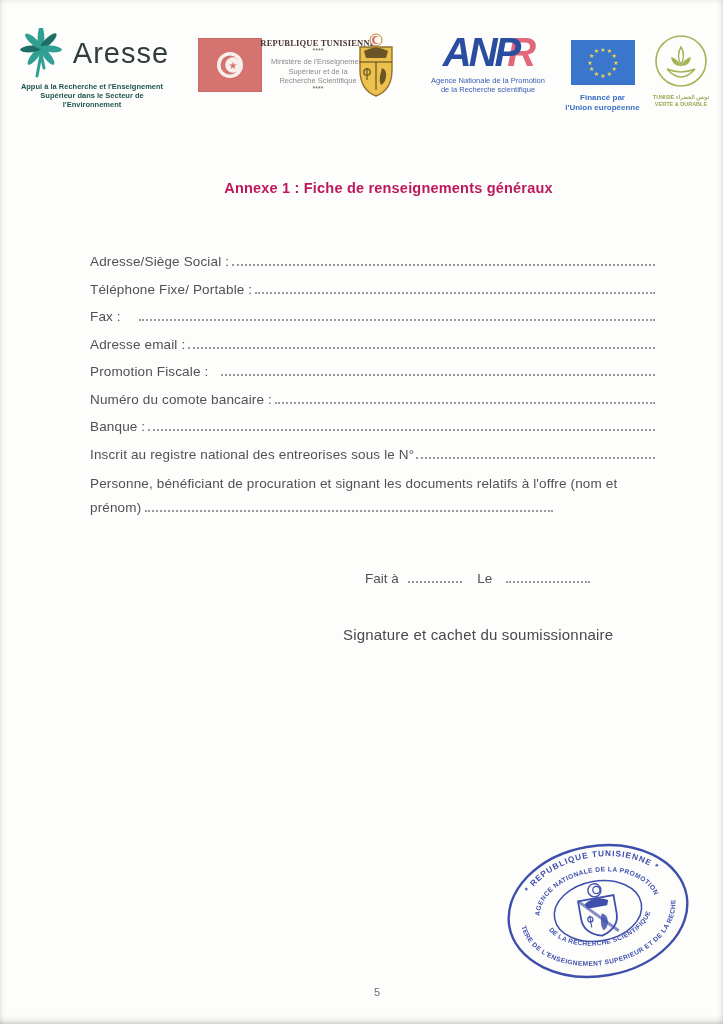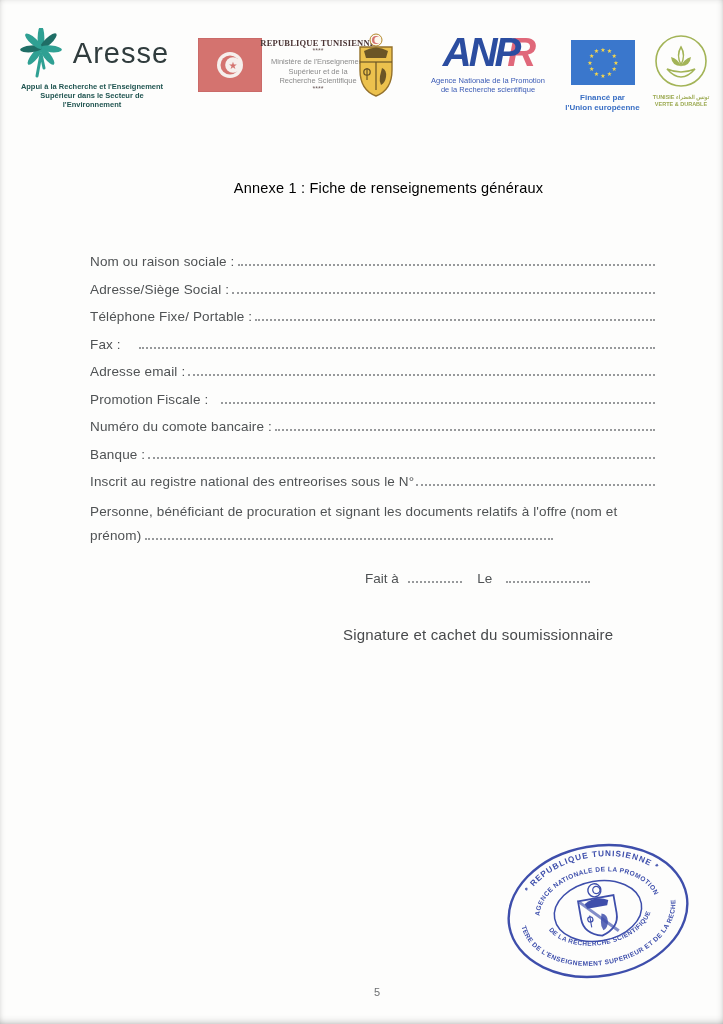--- a/index.html
+++ b/index.html
@@ -29,21 +29,21 @@
   .anpr-word { font-style:italic; font-weight:800; font-size:40px; letter-spacing:-3px; line-height:44px; white-space:nowrap; }
   .anpr-main { position:relative; z-index:2; color:#2b4da0; }
   .anpr-accent { color:#e0687a; margin-left:-11px; z-index:1; position:relative; }
   .anpr-cap { margin-top:2px; font-size:7.5px; color:#3b5bb5; line-height:9px; }
   .eu { position:absolute; left:555px; top:40px; width:95px; text-align:center; }
   .eu-cap { margin-top:4px; font-size:8px; font-weight:600; color:#3a6fc4; line-height:10px; }
   .tvd { position:absolute; left:646px; top:33px; width:70px; text-align:center; }
   .tvd-cap { margin-top:1px; font-size:5.5px; color:#9caa52; line-height:7px; font-weight:600; }
   
   .title { position:absolute; top:180px; left:0; right:0; padding-left:54px; text-align:center;
-           font-size:14.5px; font-weight:400; color:#000000; letter-spacing:.2px; }
+           font-size:14.5px; font-weight:700; color:#be185d; letter-spacing:.2px; }
   
   .form { position:absolute; left:90px; top:252px; width:565px; font-size:13.5px; font-weight:500; letter-spacing:.15px; }
   .row { display:flex; align-items:baseline; margin-bottom:8px; line-height:19.5px; }
   .flabel { white-space:nowrap; }
   .dots { flex:1 1 auto; min-width:18px; border-bottom:2px dotted #97999b; margin-left:3px; }
   .para { line-height:24px; margin-top:2px; }
   .idots { display:inline-block; border-bottom:2px dotted #97999b; height:2px; }
   .fait { position:absolute; left:365px; top:571px; font-size:13.5px; font-weight:500; }
   .sig  { position:absolute; left:343px; top:626px; font-size:15px; font-weight:500; color:#47494b; letter-spacing:.2px; }
   .pagenum { position:absolute; left:374px; top:986px; font-size:11px; color:#6d6f71; }
@@ -156,24 +156,20 @@
         <div>TUNISIE تونس الخضراء</div>
         <div>VERTE &amp; DURABLE</div>
       </div>
     </div>
   </div>
 
   <div class="title">Annexe 1 : Fiche de renseignements généraux</div>
 
   <div class="form">
     <div class="row">
-      <span class="flabel">Nom ou raison sociale :</span>
-      <span class="dots"></span>
-    </div>
-    <div class="row">
       <span class="flabel">Adresse/Siège Social :</span>
       <span class="dots"></span>
     </div>
     <div class="row">
       <span class="flabel">Téléphone Fixe/ Portable :</span>
       <span class="dots"></span>
     </div>
     <div class="row">
       <span class="flabel">Fax :</span>
       <span class="dots" style="margin-left:18px"></span>

